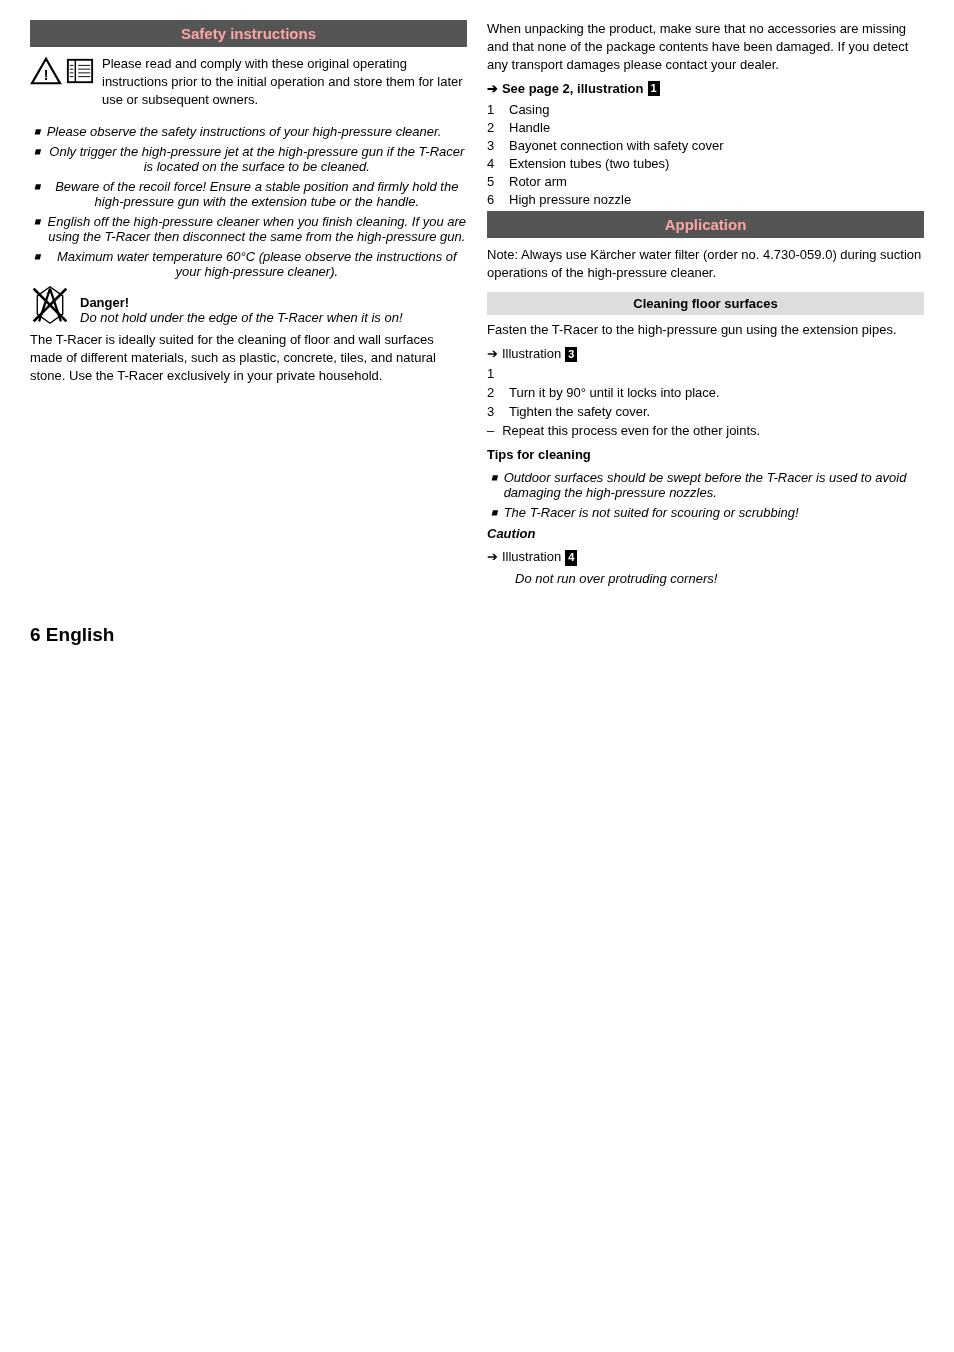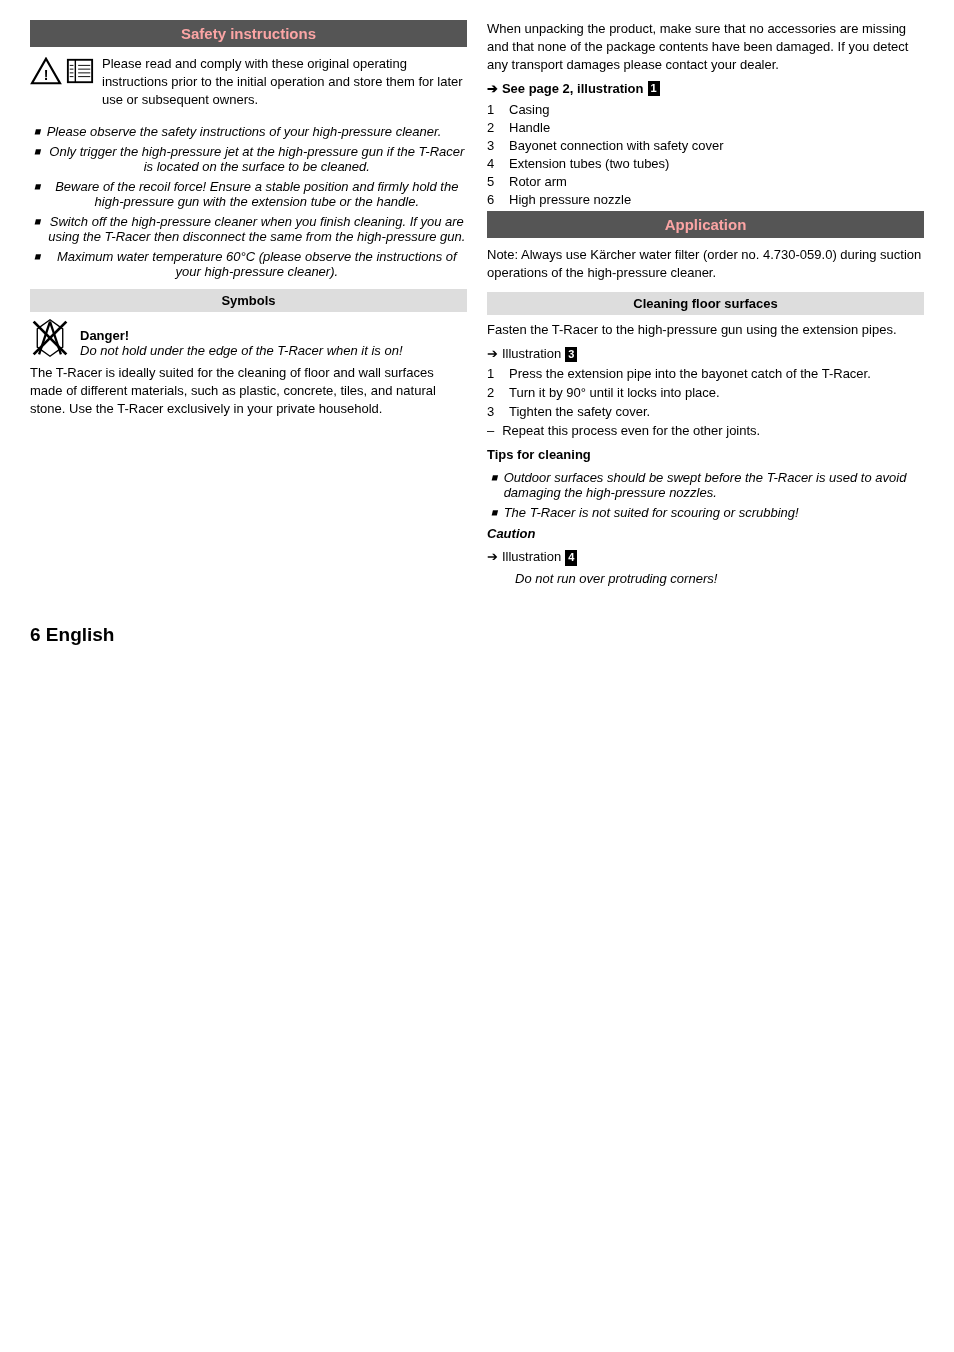--- a/index.html
+++ b/index.html
@@ -222,28 +222,27 @@
       <li>
           <span>Please observe the safety instructions of your high-pressure cleaner.</span>
         </li>
       <li>
           <span>Only trigger the high-pressure jet at the high-pressure gun if the T-Racer is located on the surface to be cleaned.</span>
         </li>
       <li>
           <span>Beware of the recoil force! Ensure a stable position and firmly hold the high-pressure gun with the extension tube or the handle.</span>
         </li>
       <li>
-          <span>Switch off the high-pressure cleaner when you finish cleaning. If you are using the T-Racer then disconnect the same from the high-pressure gun.</span>
+          <span>English off the high-pressure cleaner when you finish cleaning. If you are using the T-Racer then disconnect the same from the high-pressure gun.</span>
         </li>
       <li>
           <span>Maximum water temperature 60°C (please observe the instructions of your high-pressure cleaner).</span>
         </li>
     </ul>
 
-    <div class="subsection-header">Symbols</div>
 
     <div class="danger-block">
 
       <svg class="danger-icon" viewBox="0 0 44 44" xmlns="http://www.w3.org/2000/svg">
         <line x1="4" y1="4" x2="40" y2="40" stroke="#000" stroke-width="3"></line>
         <line x1="40" y1="4" x2="4" y2="40" stroke="#000" stroke-width="3"></line>
         <line x1="22" y1="4" x2="10" y2="40" stroke="#000" stroke-width="2.5"></line>
         <line x1="22" y1="4" x2="34" y2="40" stroke="#000" stroke-width="2.5"></line>
         <polygon points="22,2 36,12 36,32 22,42 8,32 8,12" fill="none" stroke="#000" stroke-width="1.5"></polygon>
       </svg>
@@ -305,21 +304,20 @@
 
     <div class="arrow-item">
       <span class="arrow">➔</span>
       <span>Illustration</span>
       <span class="box-num">3</span>
     </div>
 
     <ul class="numbered-list">
       <li>
           <span class="num">1</span>
-          <span>Press the extension pipe into the bayonet catch of the T-Racer.</span>
         </li>
       <li>
           <span class="num">2</span>
           <span>Turn it by 90° until it locks into place.</span>
         </li>
       <li>
           <span class="num">3</span>
           <span>Tighten the safety cover.</span>
         </li>
     </ul>

